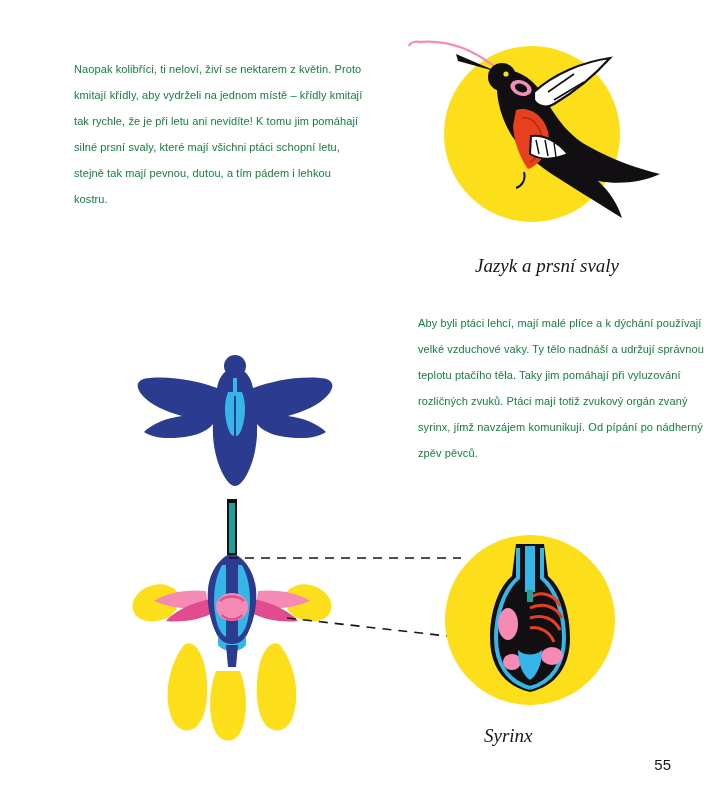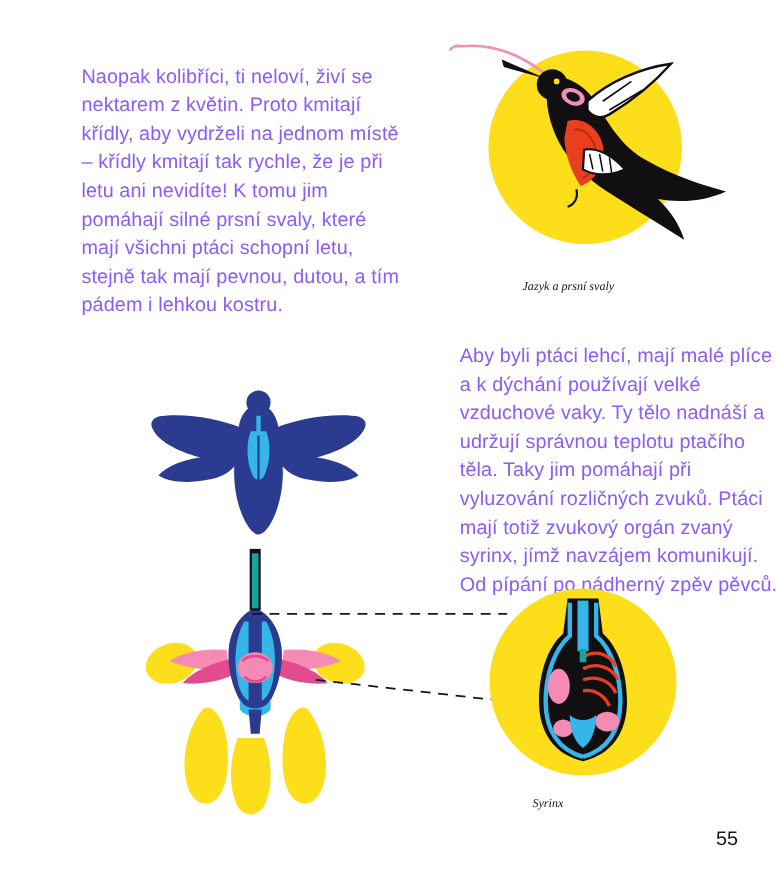--- a/index.html
+++ b/index.html
@@ -18,55 +18,55 @@
   .page {
     position: relative;
     width: 707px;
     height: 800px;
   }
 
   
   .body-text {
     position: absolute;
     font-family: "Liberation Sans", sans-serif;
-    font-size: 18px;
+    font-size: 11px;
     line-height: 26px;
-    color: #8b5cf6;
+    color: #15803d;
     letter-spacing: 0.1px;
   }
   #text-top {
     left: 74px;
     top: 56px;
     width: 290px;
   }
   #text-mid {
     left: 374px;
     top: 310px;
     width: 296px;
     margin-left: 44px;
   }
 
   .caption {
     position: absolute;
     font-family: "Liberation Serif", serif;
     font-style: italic;
-    font-size: 11px;
+    font-size: 19px;
     color: #16161a;
     white-space: nowrap;
   }
   #caption-hummingbird { left: 475px; top: 255px; }
   #caption-lungs { left: 131px; top: 314px; }
   #caption-syrinx { left: 484px; top: 725px; }
 
   .page-number {
     position: absolute;
     right: 36px;
     bottom: 27px;
     font-family: "Liberation Sans", sans-serif;
-    font-size: 18px;
+    font-size: 15px;
     color: #16161a;
   }
 
   
   .illus {
     position: absolute;
   }
   #illus-hummingbird { left: 398px; top: 30px; width: 270px; height: 215px; }
   #illus-lungs       { left: 120px; top: 350px; width: 230px; height: 145px; }
   #illus-body        { left: 110px; top: 495px; width: 255px; height: 250px; }

